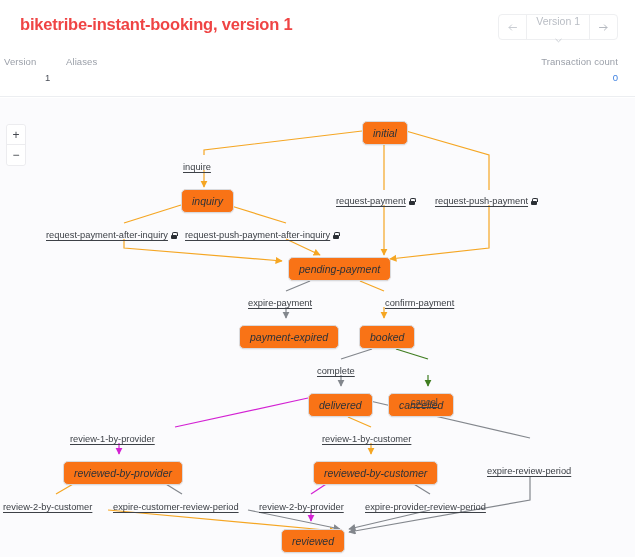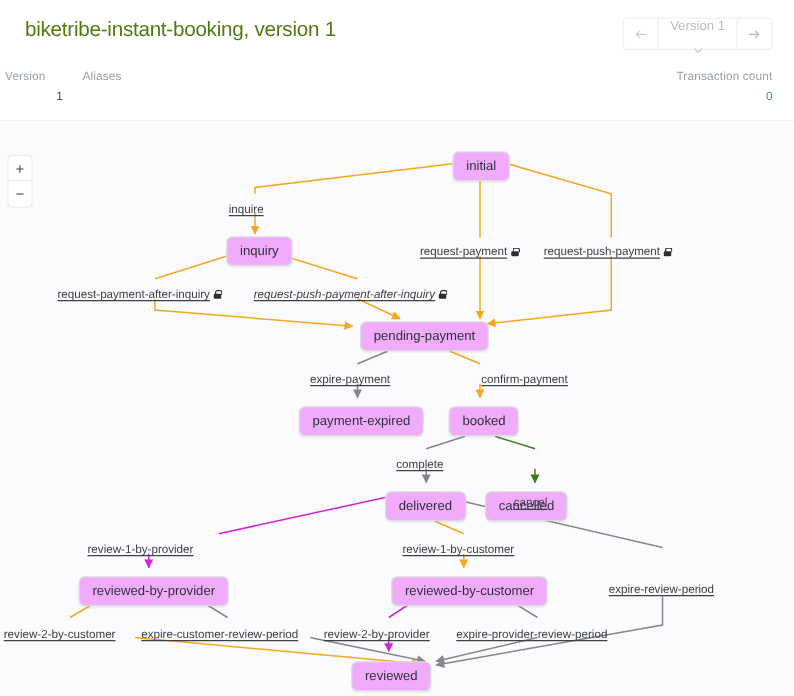--- a/index.html
+++ b/index.html
@@ -15,22 +15,22 @@
   .header {
     position: relative;
     height: 97px;
     background: #ffffff;
     border-bottom: 1px solid #eceef1;
   }
   .page-title {
     position: absolute;
     left: 20px; top: 15px;
     font-size: 16.5px;
-    font-weight: 400;
-    color: #4d7c0f;
+    font-weight: 700;
+    color: #ef4444;
     letter-spacing: -0.2px;
   }
   .version-nav {
     position: absolute;
     right: 17px; top: 14px;
     display: flex;
     align-items: stretch;
     height: 26px;
     border: 1px solid #eeeff1;
     border-radius: 4px;
@@ -108,26 +108,27 @@
     line-height: 1;
   }
   .zoom-btn.plus { border-bottom: 1px solid #ececef; border-radius: 3px 3px 0 0;}
   .zoom-btn.minus { border-radius: 0 0 3px 3px; }
 
   svg.edges { position: absolute; left:0; top:0; width:635px; height:459px; }
 
   
   .node {
     position: absolute;
-    background: #f0abfc;
+    background: #f97316;
     border: 1px solid #d9dadd;
     border-radius: 5px;
     height: 24px;
     display: flex; align-items: center; justify-content: center;
     padding: 0 10px;
+    font-style: italic;
     font-size: 10.5px;
     color: #2e3238;
     white-space: nowrap;
     box-shadow: 0 1px 1px rgba(16,22,40,0.05);
     cursor: pointer;
     z-index: 3;
   }
 
   
   .elabel {
@@ -306,21 +307,21 @@
     <div class="elabel" style="left:435px;top:98px;">
       <span>request-push-payment</span>
       <span class="lock"></span>
     </div>
 
     <div class="elabel" style="left:46px;top:132px;">
       <span>request-payment-after-inquiry</span>
       <span class="lock"></span>
     </div>
 
-    <div class="elabel" style="left:203px;top:132px;font-style:italic;">
+    <div class="elabel" style="left:185px;top:132px;">
       <span>request-push-payment-after-inquiry</span>
       <span class="lock"></span>
     </div>
 
     <div class="elabel" style="left:248px;top:200px;">
       <span>expire-payment</span>
     </div>
 
     <div class="elabel" style="left:341px;top:200px;margin-left:44px;">
       <span>confirm-payment</span>

